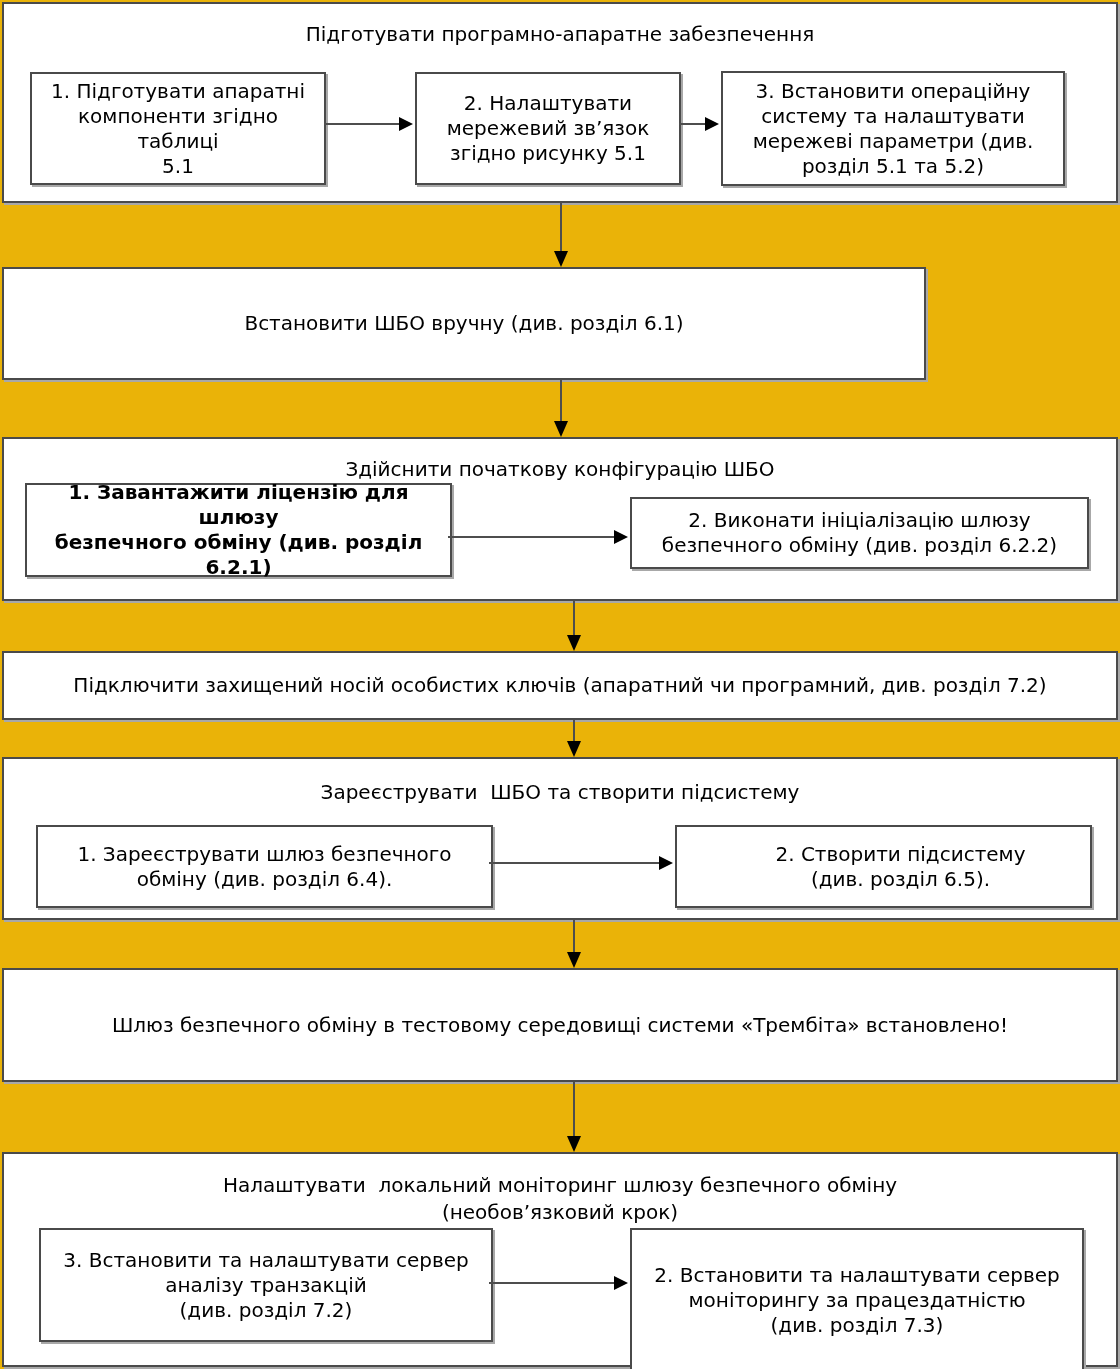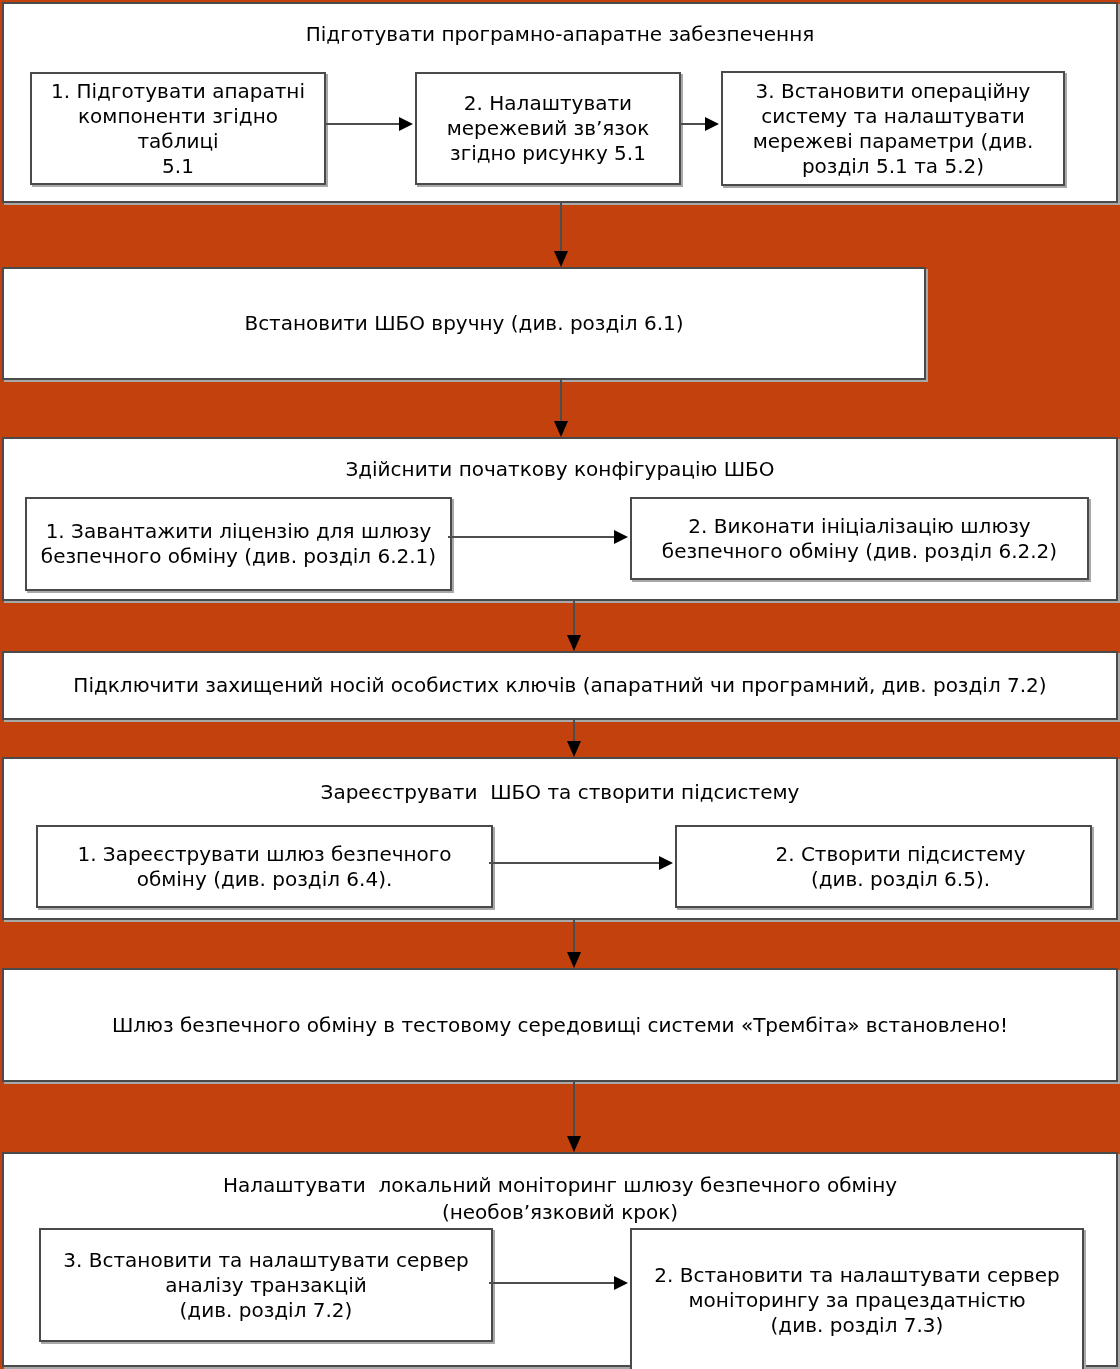--- a/index.html
+++ b/index.html
@@ -1,20 +1,20 @@
 <!DOCTYPE html>
 <html lang="uk"><head>
 <meta charset="utf-8">
 <style>
   html, body { margin: 0; padding: 0; background: #ffffff; }
   #canvas {
     position: relative;
     width: 1120px;
     height: 1369px;
-    background: #c2410c;
+    background: #eab308;
     font-family: "DejaVu Sans", "Liberation Sans", sans-serif;
     font-size: 20px;
     color: #000000;
     overflow: hidden;
   }
 
   
   .sec {
     position: absolute;
     box-sizing: border-box;
@@ -78,22 +78,22 @@
   #s1 { left: 2px; top: 2px; width: 1116px; height: 201px; }
   #s1 .title { margin-top: 17px; }
   #s1b1 { left: 26px;  top: 68px; width: 296px; height: 113px; }
   #s1b2 { left: 411px; top: 68px; width: 266px; height: 113px; }
   #s1b3 { left: 717px; top: 67px; width: 344px; height: 115px; }
 
   #s2 { left: 2px; top: 267px; width: 924px; height: 113px; }
 
   #s3 { left: 2px; top: 437px; width: 1116px; height: 164px; }
   #s3 .title { margin-top: 17px; }
-  #s3b1 { left: 21px;  top: 58px; width: 427px; height: 94px; }
-  #s3b2 { left: 626px; top: 58px; width: 459px; height: 83px; }
+  #s3b1 { left: 21px;  top: 44px; width: 427px; height: 94px; font-weight: bold; }
+  #s3b2 { left: 626px; top: 58px; width: 459px; height: 72px; }
 
   #s4 { left: 2px; top: 651px; width: 1116px; height: 69px; }
 
   #s5 { left: 2px; top: 757px; width: 1116px; height: 163px; }
   #s5 .title { margin-top: 20px; }
   #s5b1 { left: 32px;  top: 66px; width: 457px; height: 83px; }
   #s5b2 { left: 671px; top: 66px; width: 417px; height: 83px; padding-left: 40px; }
 
   #s6 { left: 2px; top: 968px; width: 1116px; height: 114px; }
 

